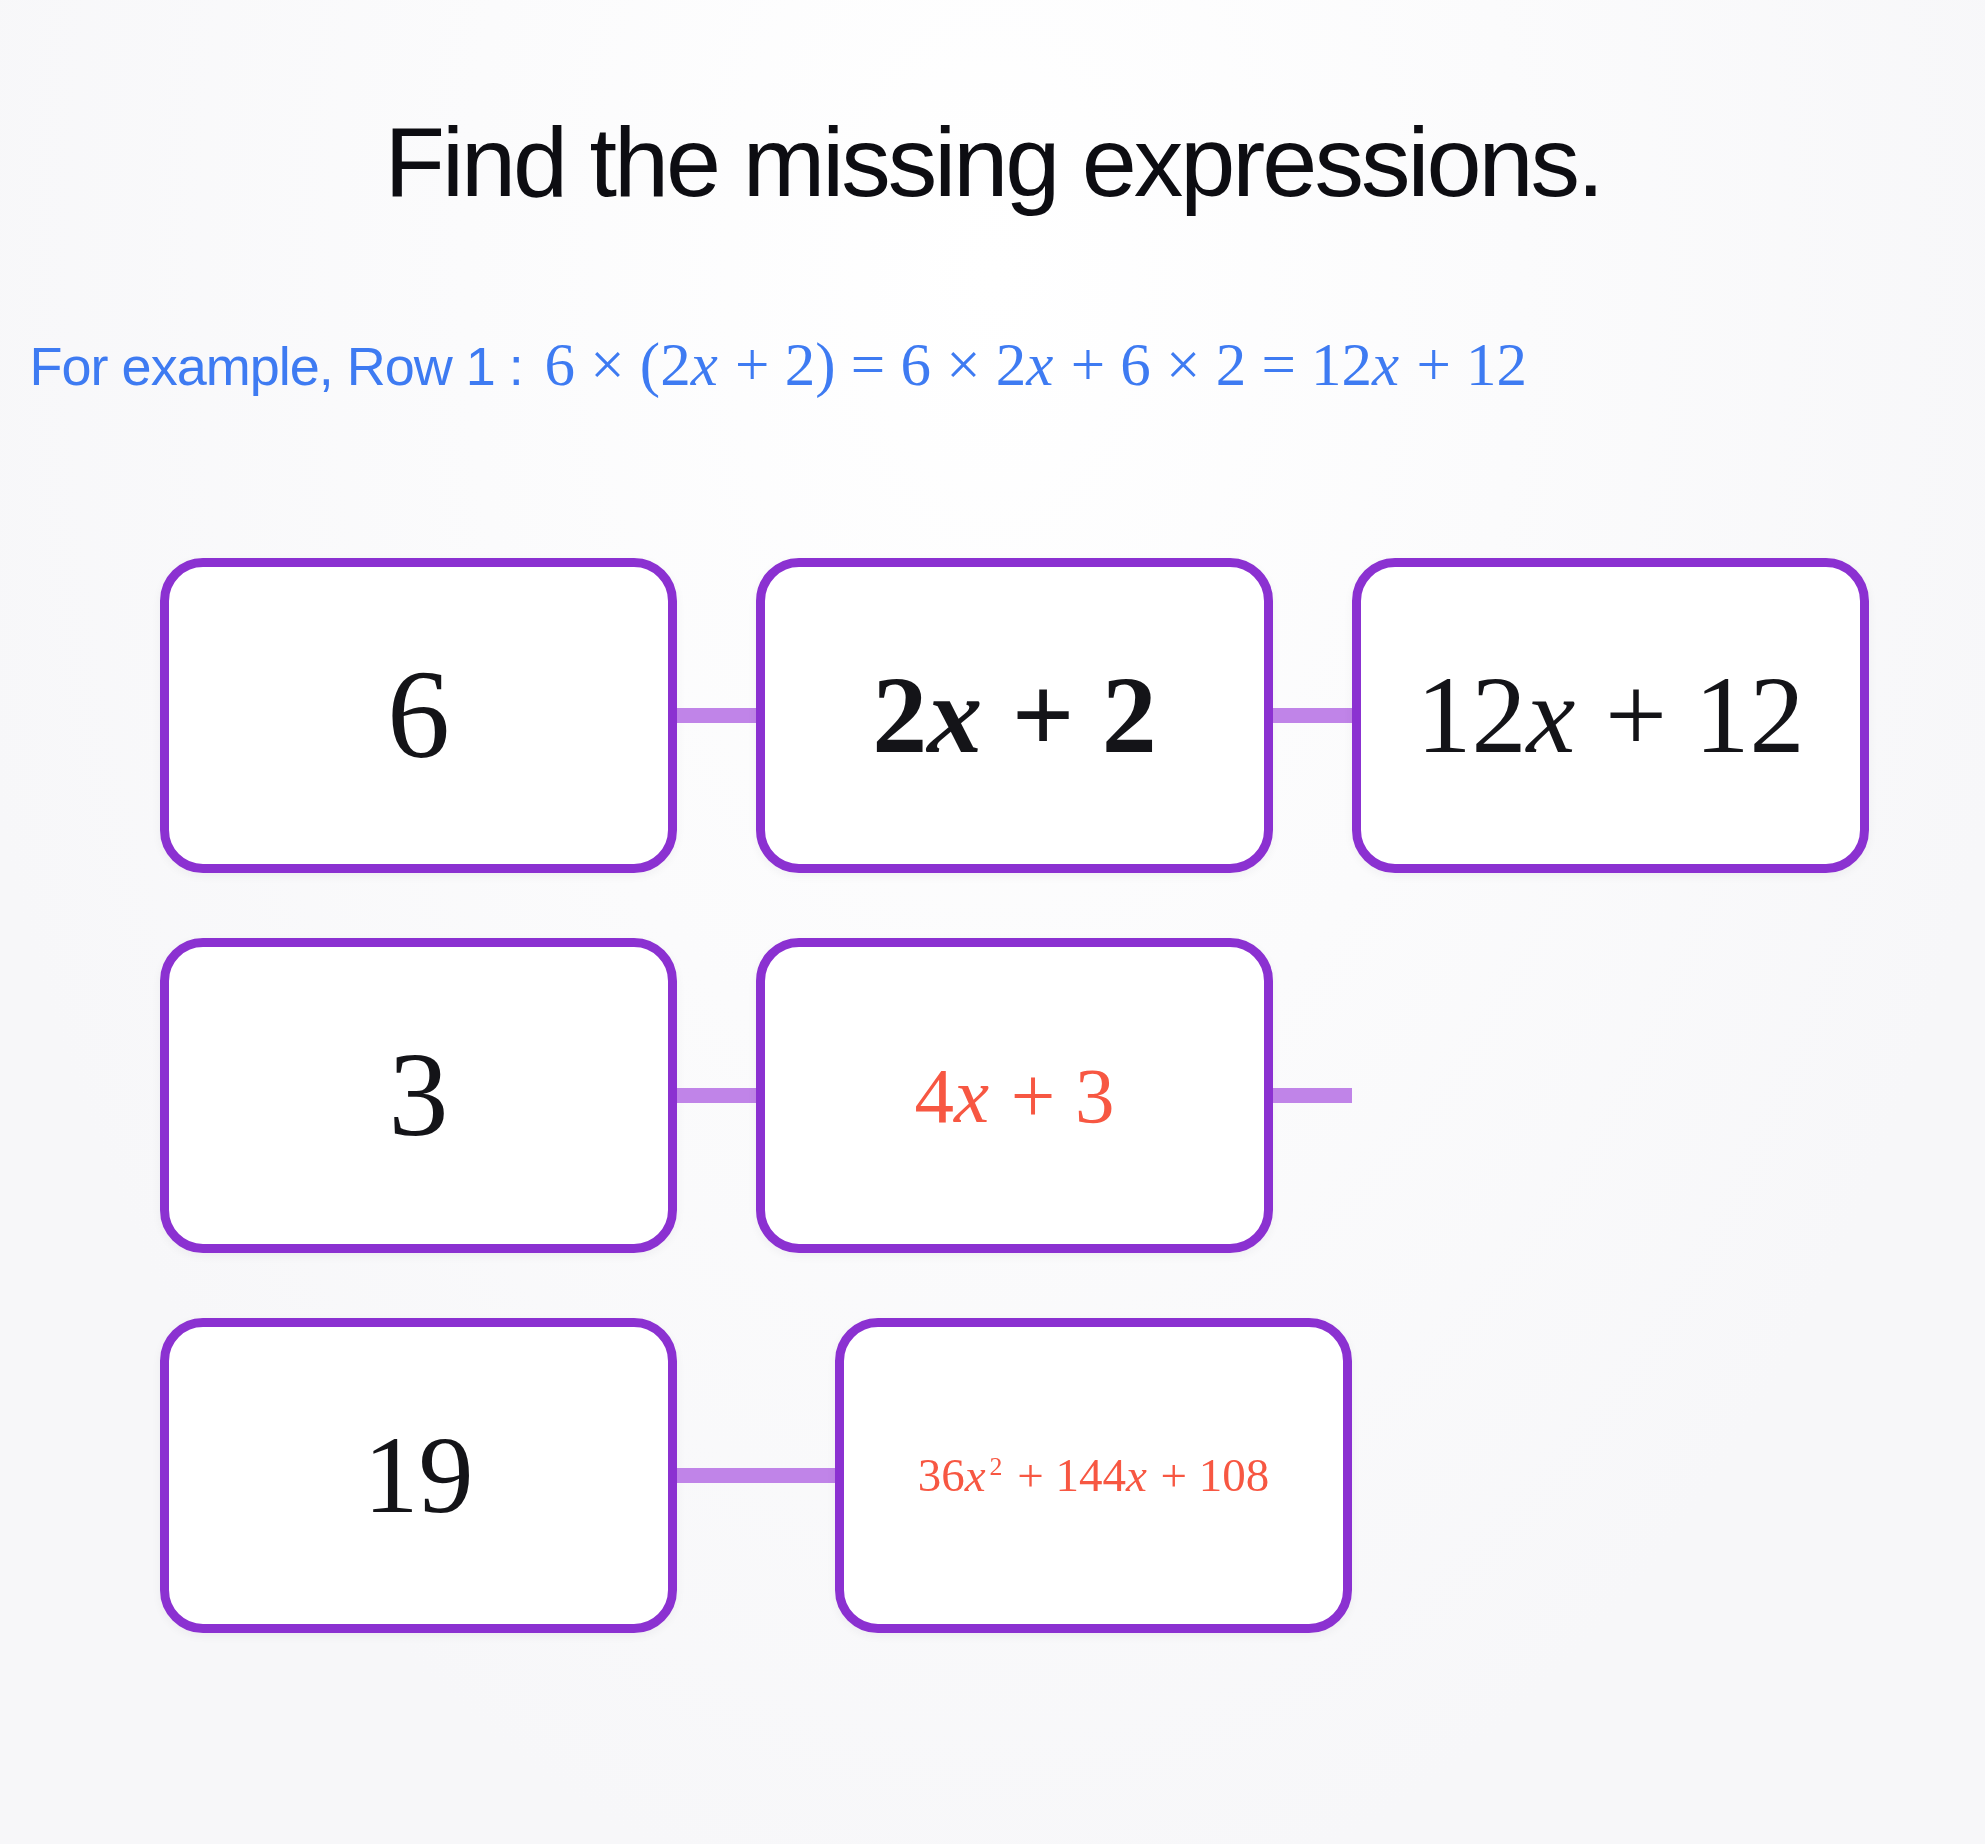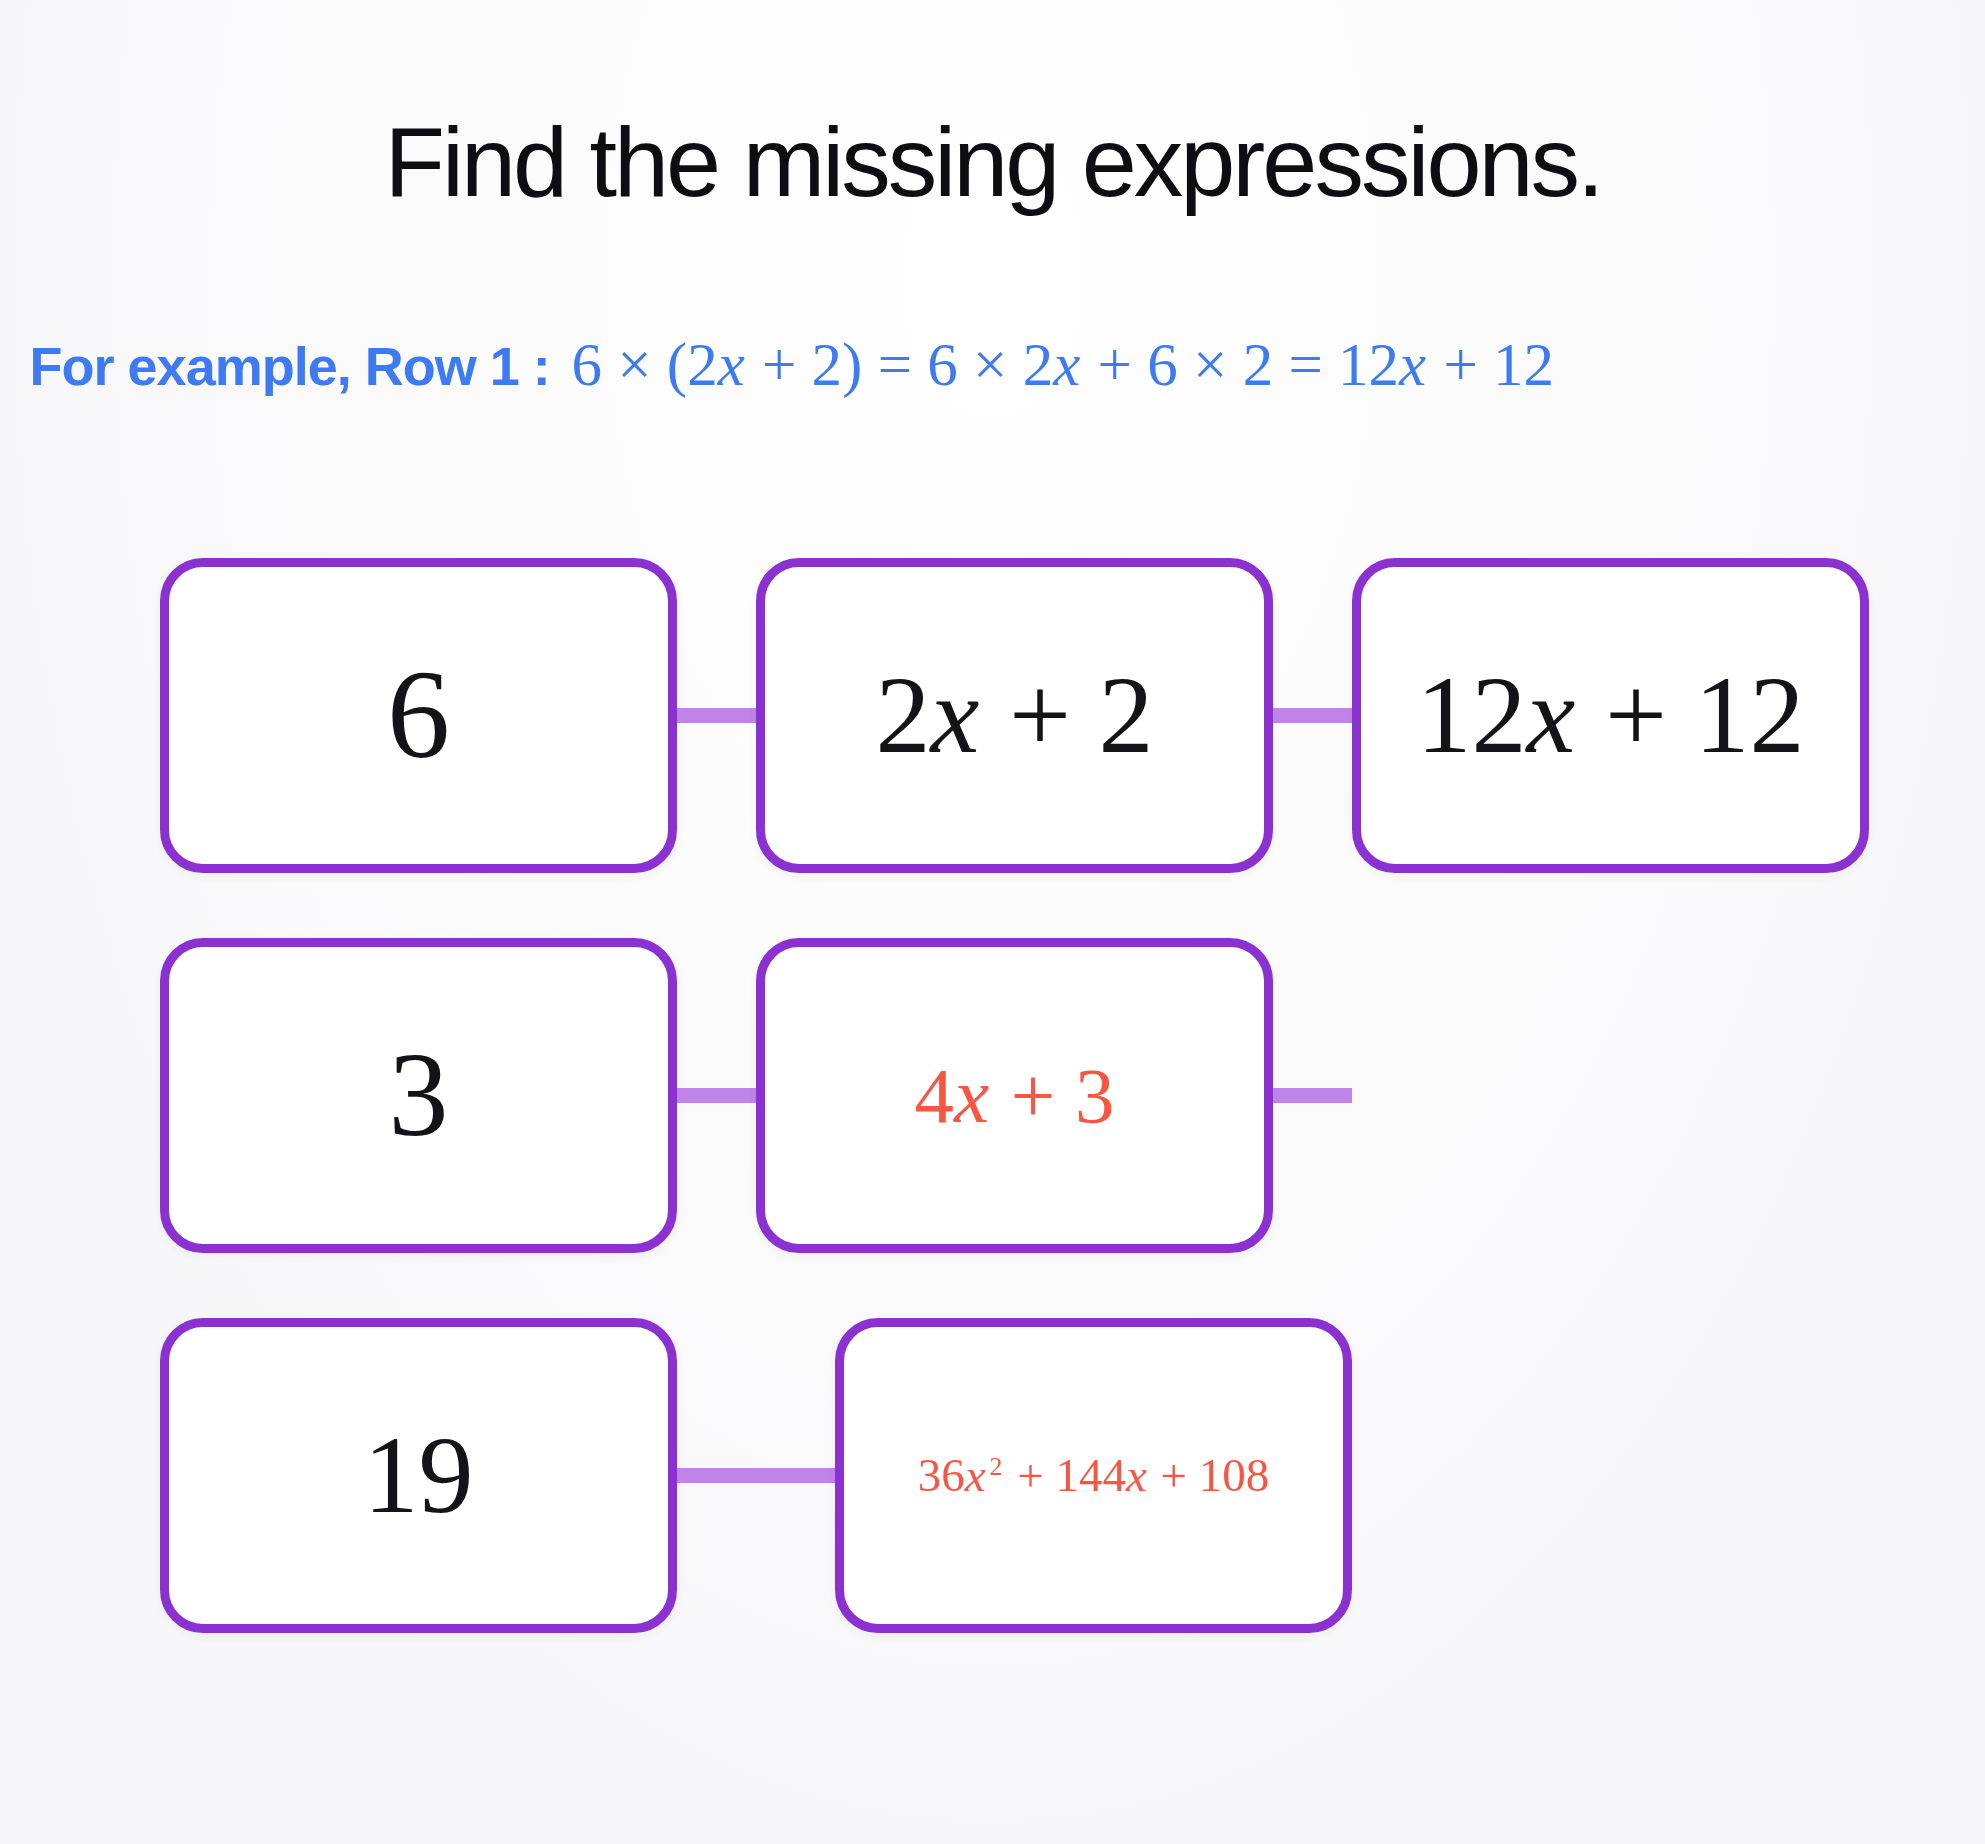--- a/index.html
+++ b/index.html
@@ -26,21 +26,21 @@
     color:#0d0d12;
   }
   .example{
     margin:116px 0 0 29.6px;
     display:flex;
     align-items:baseline;
     gap:21.7px;
     white-space:nowrap;
   }
   .example-label{
-    font-weight:700;
+    font-weight:400;
     font-size:54px;
     letter-spacing:-1px;
     color:var(--blue);
   }
   .example-math{
     font-family:Liberation Serif, serif;
     font-size:61px;
     color:var(--blue);
   }
   .math i{font-style:italic;padding-right:2px;}
@@ -83,21 +83,21 @@
   .card.answer .expr{color:var(--answer);}
   .expr sup{
     font-size:55%;
     line-height:0;
     vertical-align:0.62em;
     margin-left:2px;
     margin-right:3px;
   }
   
   .r1c1 .expr{font-size:126px;}
-  .r1c2 .expr{font-size:110px;}
+  .r1c2 .expr{font-size:110px;font-weight:bold;}
   .r1c3 .expr{font-size:110px;}
   .r2c1 .expr{font-size:120px;}
   .r2c2 .expr{font-size:79px;}
   .r2c3 .expr{font-size:110px;}
   .r3c1 .expr{font-size:110px;}
   .r3c2 .expr{font-size:99px;}
   .r3c3 .expr{font-size:47px;text-align:right;}
 </style>
 </head>
 <body>

